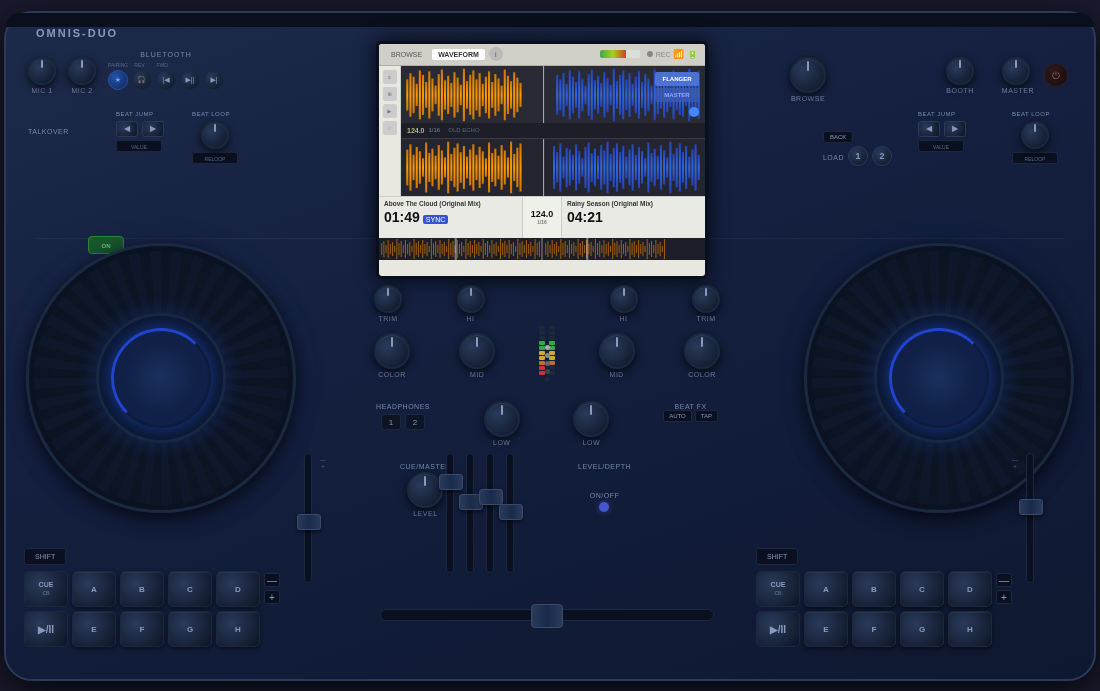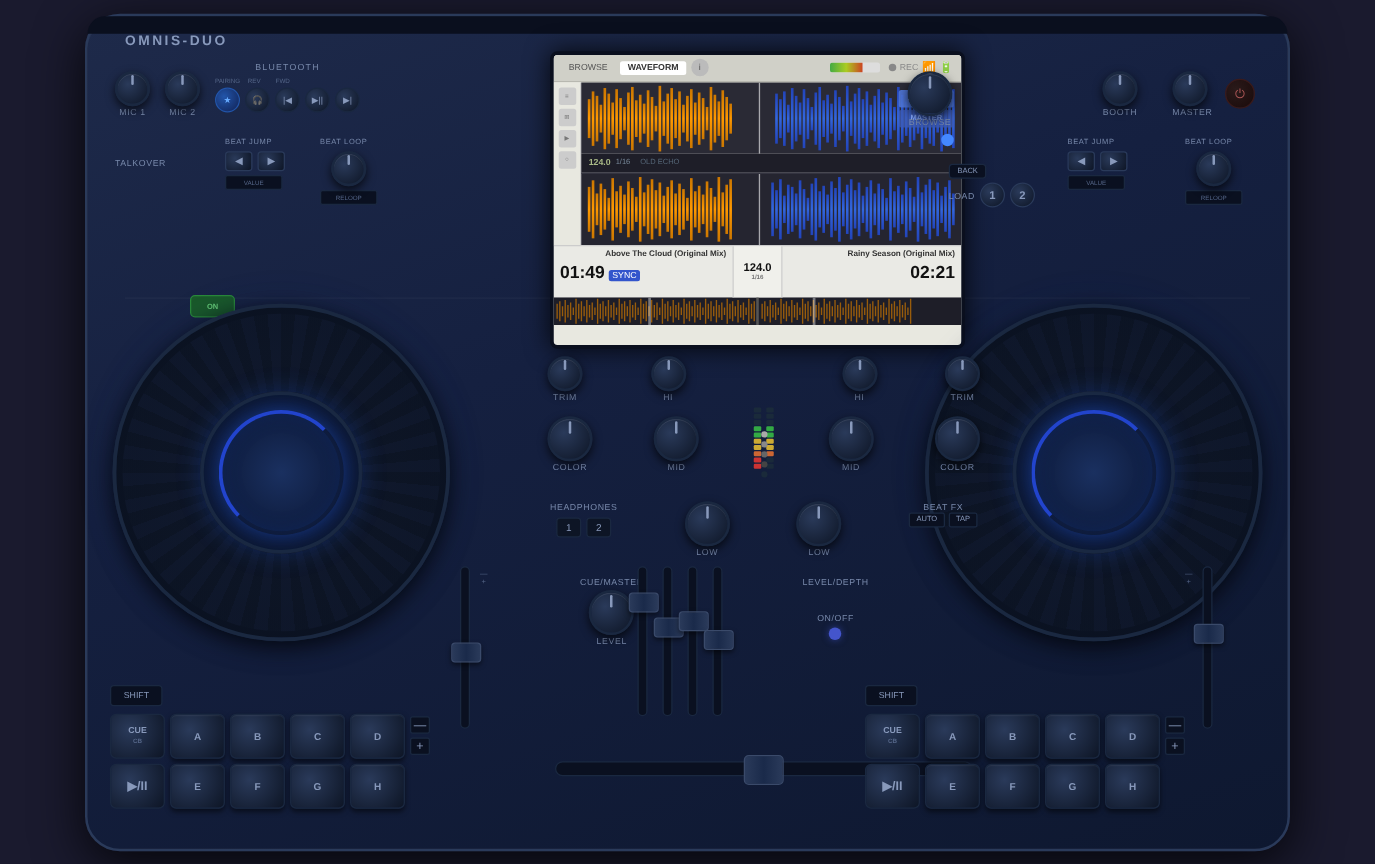--- a/index.html
+++ b/index.html
@@ -8,21 +8,21 @@
       height: 691px;
       background: #1a1a2e;
       display: flex;
       align-items: center;
       justify-content: center;
       font-family: Arial, sans-serif;
       overflow: hidden;
     }
 
     .controller {
-      width: 964px;
+      width: 1092px;
       height: 670px;
       background: linear-gradient(160deg, #1e2a4a 0%, #152040 40%, #0e1830 100%);
       border-radius: 28px;
       position: relative;
       border: 2px solid #2a3a5a;
       box-shadow: 0 10px 40px rgba(0,0,0,0.8), inset 0 1px 0 rgba(255,255,255,0.05);
     }
 
     
     .brand {
@@ -290,21 +290,20 @@
 
     
     .waveform-svg { position: absolute; top: 0; left: 0; width: 100%; height: 100%; }
 
     
     .track-info-area {
       display: flex;
       height: 42px;
       background: #eaeae5;
       border-top: 1px solid #ccc;
-      text-align: right;
     }
     .track-left, .track-right {
       flex: 1;
       padding: 3px 5px;
       font-size: 6px;
       color: #444;
     }
     .track-title { font-size: 6.5px; font-weight: bold; color: #333; margin-bottom: 2px; }
     .track-time { font-size: 14px; font-weight: bold; color: #111; }
     .bpm-center {
@@ -871,21 +870,21 @@
           <div class="track-time">01:49</div>
           <div style="font-size:7px;padding:1px 3px;background:#3355cc;color:#fff;border-radius:2px;">SYNC</div>
         </div>
       </div>
       <div class="bpm-center">
         <div style="font-size:9px;font-weight:bold;color:#111;">124.0</div>
         <div style="font-size:5px;color:#777;">1/16</div>
       </div>
       <div class="track-right">
         <div class="track-title">Rainy Season (Original Mix)</div>
-        <div class="track-time">02:21</div>
+        <div class="track-time">04:21</div>
       </div>
     </div>
 
     <div class="mini-waveform-strip">
       <div class="mini-wf-left">
         <svg width="100%" height="22" viewBox="0 0 150 22" preserveAspectRatio="none">
           <rect x="0" y="0" width="150" height="22" fill="#1e1e28"></rect>
           <g fill="#cc7700" opacity="0.7">
             <rect x="2" y="5" width="1" height="12"></rect>
               <rect x="4" y="3" width="1" height="16"></rect>

